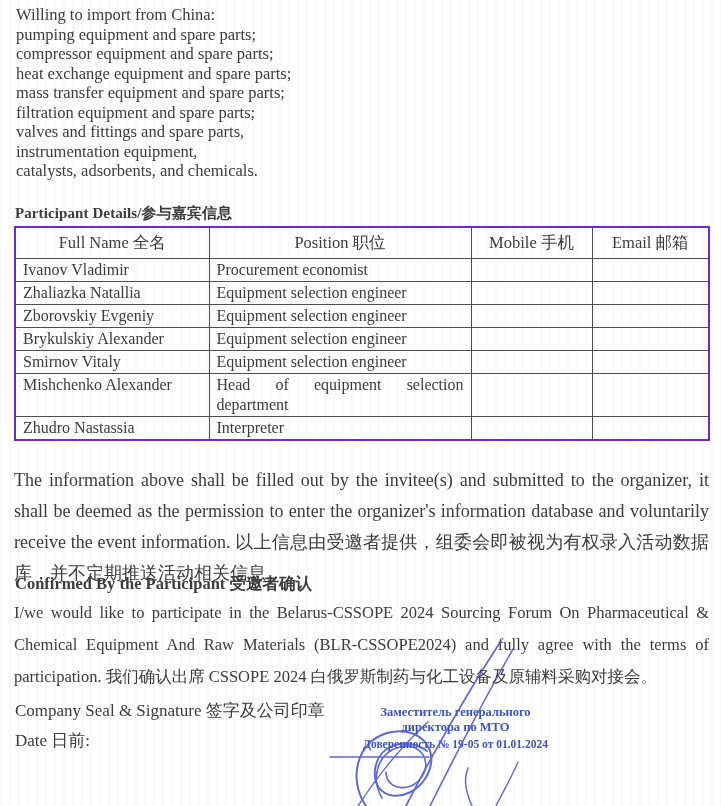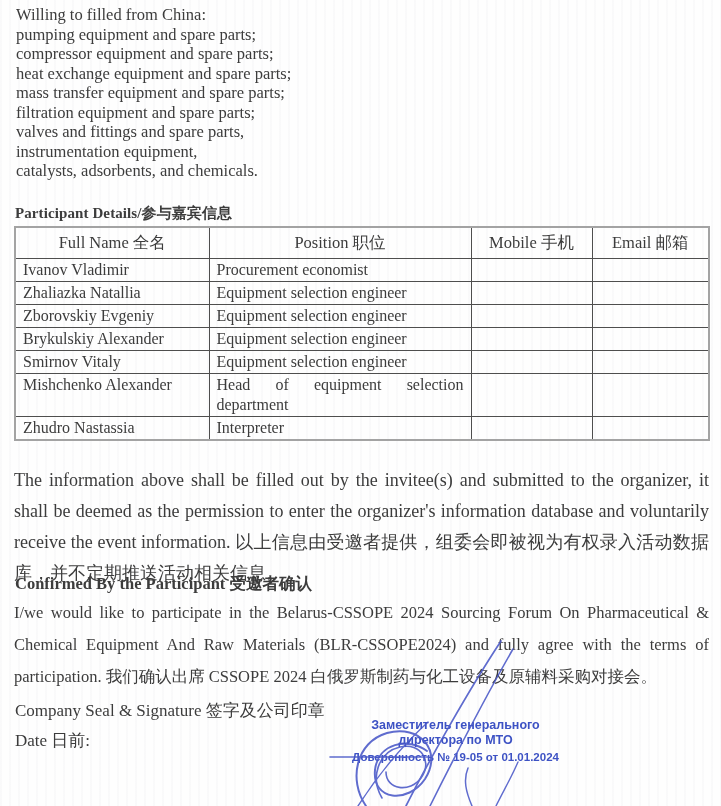--- a/index.html
+++ b/index.html
@@ -13,21 +13,21 @@
     content:""; position:absolute; inset:0; pointer-events:none;
     background:repeating-linear-gradient(90deg, rgba(60,60,90,0.022) 0 2px, rgba(0,0,0,0) 2px 9px);
   }
   .import-list{ position:absolute; left:16px; top:5px; font-size:16.5px; line-height:19.5px; }
   .section-heading{
     position:absolute; left:15px; top:204px; font-weight:bold; font-size:15px; letter-spacing:0.1px;
   }
   table.participants{
     position:absolute; left:14px; top:226px; width:694px;
     border-collapse:collapse; table-layout:fixed;
-    border:2px solid #a3a3a3;
+    border:2px solid #6d28d9;
   }
   table.participants th, table.participants td{
     border:1px solid #4e4e4e; overflow:hidden;
   }
   table.participants th{
     font-weight:normal; text-align:center; height:30px; font-size:16.5px; padding:0 4px;
   }
   table.participants td{
     height:20px; padding:1px 7px; font-size:16px; vertical-align:top; line-height:20px;
   }
@@ -40,36 +40,35 @@
     position:absolute; left:15px; top:573px; font-weight:bold; font-size:16.5px;
   }
   .confirm-body{
     position:absolute; left:14px; top:597px; width:695px;
     font-size:16.5px; line-height:32px; text-align:justify;
   }
   .seal-label{ position:absolute; left:15px; top:699px; font-size:17px; }
   .date-label{ position:absolute; left:15px; top:729px; font-size:17px; }
   .stamp{
     position:absolute; left:338px; top:705px; width:235px; text-align:center;
-    font-family:Liberation Sans, sans-serif; font-weight:bold;
+    font-family:Liberation Serif, serif; font-weight:bold;
     line-height:15px;
-    margin-top:13px;
   }
   .stamp .s1,.stamp .s2{ font-size:12.5px; }
   .stamp .s3{ font-size:13px; margin-top:9px; }
   .stamp .s4{ font-size:11.5px; margin-top:2px; }
   .signature-svg{ position:absolute; left:320px; top:630px; pointer-events:none; }
 </style>
 </head>
 <body>
 
 <div class="page">
 
   <div class="import-list">
-    <div>Willing to filled from China:</div>
+    <div>Willing to import from China:</div>
     <div>pumping equipment and spare parts;</div>
     <div>compressor equipment and spare parts;</div>
     <div>heat exchange equipment and spare parts;</div>
     <div>mass transfer equipment and spare parts;</div>
     <div>filtration equipment and spare parts;</div>
     <div>valves and fittings and spare parts,</div>
     <div>instrumentation equipment,</div>
     <div>catalysts, adsorbents, and chemicals.</div>
   </div>
 

